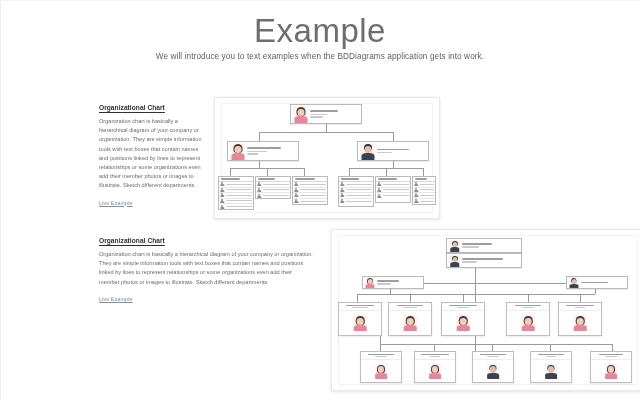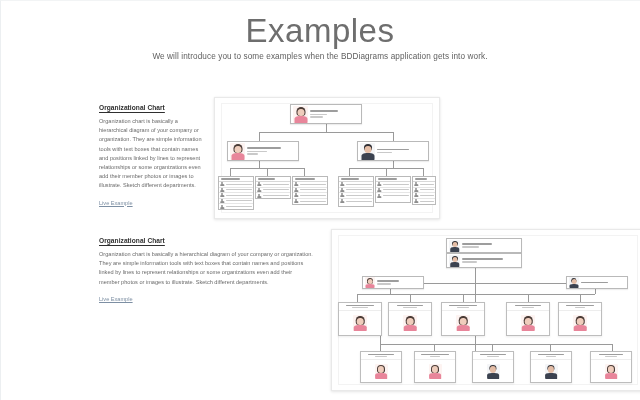--- a/index.html
+++ b/index.html
@@ -107,22 +107,22 @@
      box-shadow:0 1px 2px rgba(0,0,0,.08);display:flex;flex-direction:column;align-items:center;}
   .pcard .hd{width:100%;padding:1.5px 2px 1px;box-sizing:border-box;border-bottom:1px solid #ededed;}
   .pcard .hd .bar{margin:0 auto 1px;}
   .pcard .ph{margin:auto;}
 </style>
 </head>
 <body>
 
 <div class="page-frame"></div>
 
-<div class="page-title">Examples</div>
-<div class="page-subtitle">We will introduce you to some examples when the BDDiagrams application gets into work.</div>
+<div class="page-title">Example</div>
+<div class="page-subtitle">We will introduce you to text examples when the BDDiagrams application gets into work.</div>
 
 <div class="section" id="section-1">
   <div class="sec-head">Organizational Chart</div>
   <div class="sec-body">Organization chart is basically a hierarchical diagram of your company or organization. They are simple information tools with text boxes that contain names and positions linked by lines to represent relationships or some organizations even add their member photos or images to illustrate. Sketch different departments.</div>
   <a class="sec-link">Live Example</a>
 </div>
 
 <div class="section" id="section-2">
   <div class="sec-head">Organizational Chart</div>
   <div class="sec-body">Organization chart is basically a hierarchical diagram of your company or organization. They are simple information tools with text boxes that contain names and positions linked by lines to represent relationships or some organizations even add their member photos or images to illustrate. Sketch different departments.</div>

